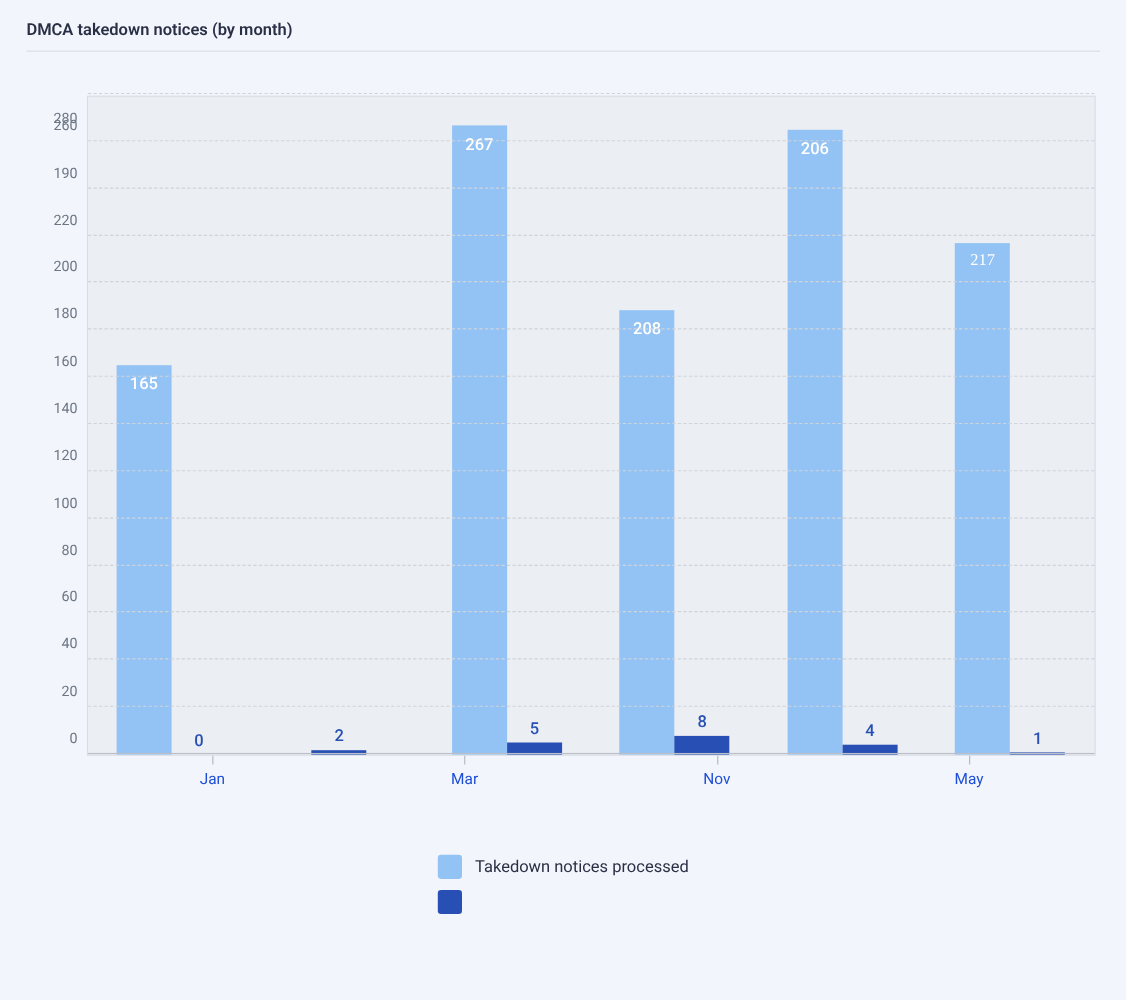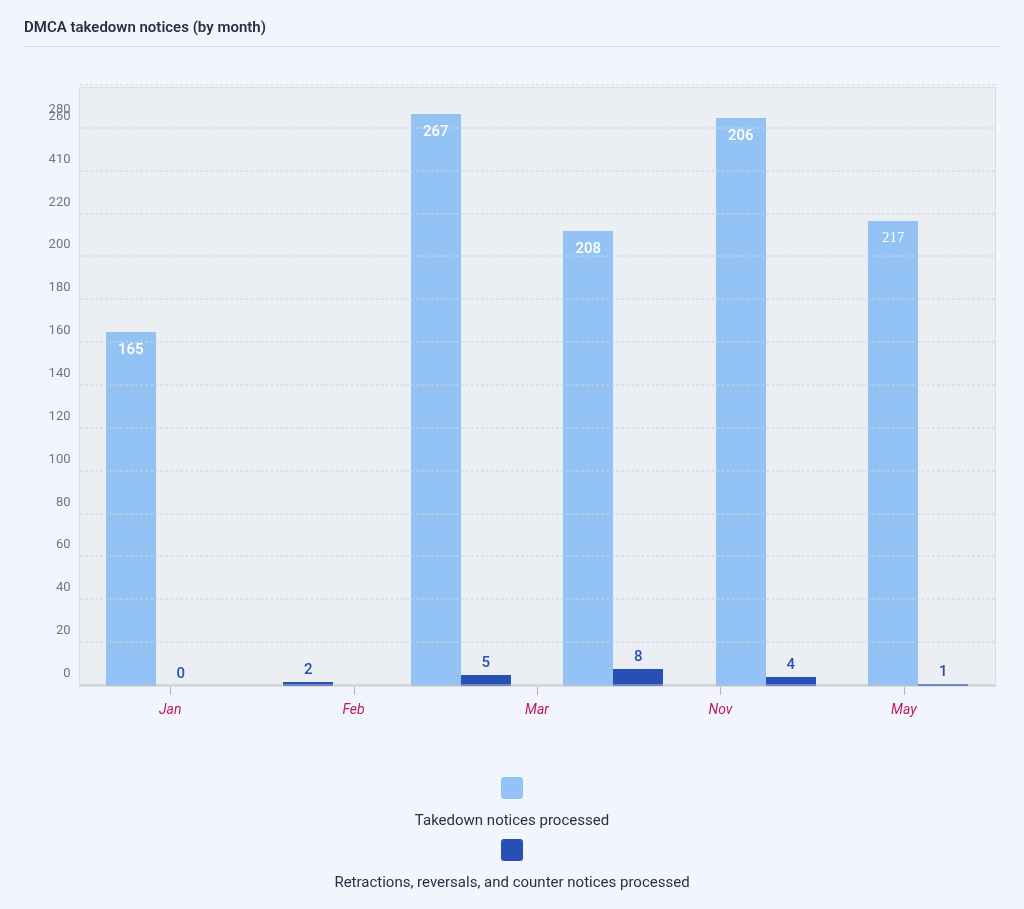--- a/index.html
+++ b/index.html
@@ -121,31 +121,29 @@
     width: 1px;
     height: 8px;
     background: #b0b6c1;
   }
   .x-tick .lbl {
     position: absolute;
     left: 50%;
     top: 4px;
     transform: translateX(-50%);
     font-size: 14px;
-    color: #be185d;
-    font-style: italic;
+    color: #1d4ed8;
   }
 
   .legend {
     margin: 46px auto 0 auto;
     width: fit-content;
   }
   .legend-row {
     display: flex;
-    flex-direction: column;
     align-items: center;
     gap: 12px;
     margin: 10px 0;
   }
   .swatch {
     width: 22px;
     height: 22px;
     border-radius: 3px;
     flex: none;
   }
@@ -172,21 +170,21 @@
           <div class="y-tick" style="bottom: 85.7143px;">40</div>
           <div class="y-tick" style="bottom: 128.571px;">60</div>
           <div class="y-tick" style="bottom: 171.429px;">80</div>
           <div class="y-tick" style="bottom: 214.286px;">100</div>
           <div class="y-tick" style="bottom: 257.143px;">120</div>
           <div class="y-tick" style="bottom: 300px;">140</div>
           <div class="y-tick" style="bottom: 342.857px;">160</div>
           <div class="y-tick" style="bottom: 385.714px;">180</div>
           <div class="y-tick" style="bottom: 428.571px;">200</div>
           <div class="y-tick" style="bottom: 471.429px;">220</div>
-          <div class="y-tick" style="bottom: 514.286px;">410</div>
+          <div class="y-tick" style="bottom: 514.286px;">190</div>
           <div class="y-tick" style="bottom: 557.143px;">260</div>
           <div class="y-tick" style="bottom: 564px; text-align: center;">280</div>
         </div>
       <div class="plot" id="plot">
         <div class="groups" id="groups">
             <div class="group">
               <div class="bar light" style="height: 353.571px;">
                 <div class="bar-label">165</div>
               </div>
               <div class="bar dark" style="height: 0px;">
@@ -200,21 +198,21 @@
             </div>
             <div class="group">
               <div class="bar light" style="height: 572.143px;">
                 <div class="bar-label">267</div>
               </div>
               <div class="bar dark" style="height: 10.7143px;">
                 <div class="bar-label">5</div>
               </div>
             </div>
             <div class="group">
-              <div class="bar light" style="height: 455px; padding-left: 48px;">
+              <div class="bar light" style="height: 404px; padding-left: 48px;">
                 <div class="bar-label">208</div>
               </div>
               <div class="bar dark" style="height: 17.1429px;">
                 <div class="bar-label">8</div>
               </div>
             </div>
             <div class="group">
               <div class="bar light" style="height: 568px;">
                 <div class="bar-label">206</div>
               </div>
@@ -247,38 +245,34 @@
           <div class="gridline" style="bottom: 557.143px;"></div>
           <div class="gridline" style="bottom: 600px;"></div>
         </div>
     </div>
 
     <div class="x-axis" id="x-axis">
         <div class="x-tick">
           <div class="lbl">Jan</div>
         </div>
         <div class="x-tick">
-          <div class="lbl">Feb</div>
-        </div>
-        <div class="x-tick">
           <div class="lbl">Mar</div>
         </div>
         <div class="x-tick">
           <div class="lbl">Nov</div>
         </div>
         <div class="x-tick">
           <div class="lbl">May</div>
         </div>
       </div>
 
     <div class="legend">
       <div class="legend-row">
         <div class="swatch light"></div>
         <div class="legend-label">Takedown notices processed</div>
       </div>
       <div class="legend-row">
         <div class="swatch dark"></div>
-        <div class="legend-label">Retractions, reversals, and counter notices processed</div>
       </div>
     </div>
 
   </div>
 </div>
 
 </body></html>

